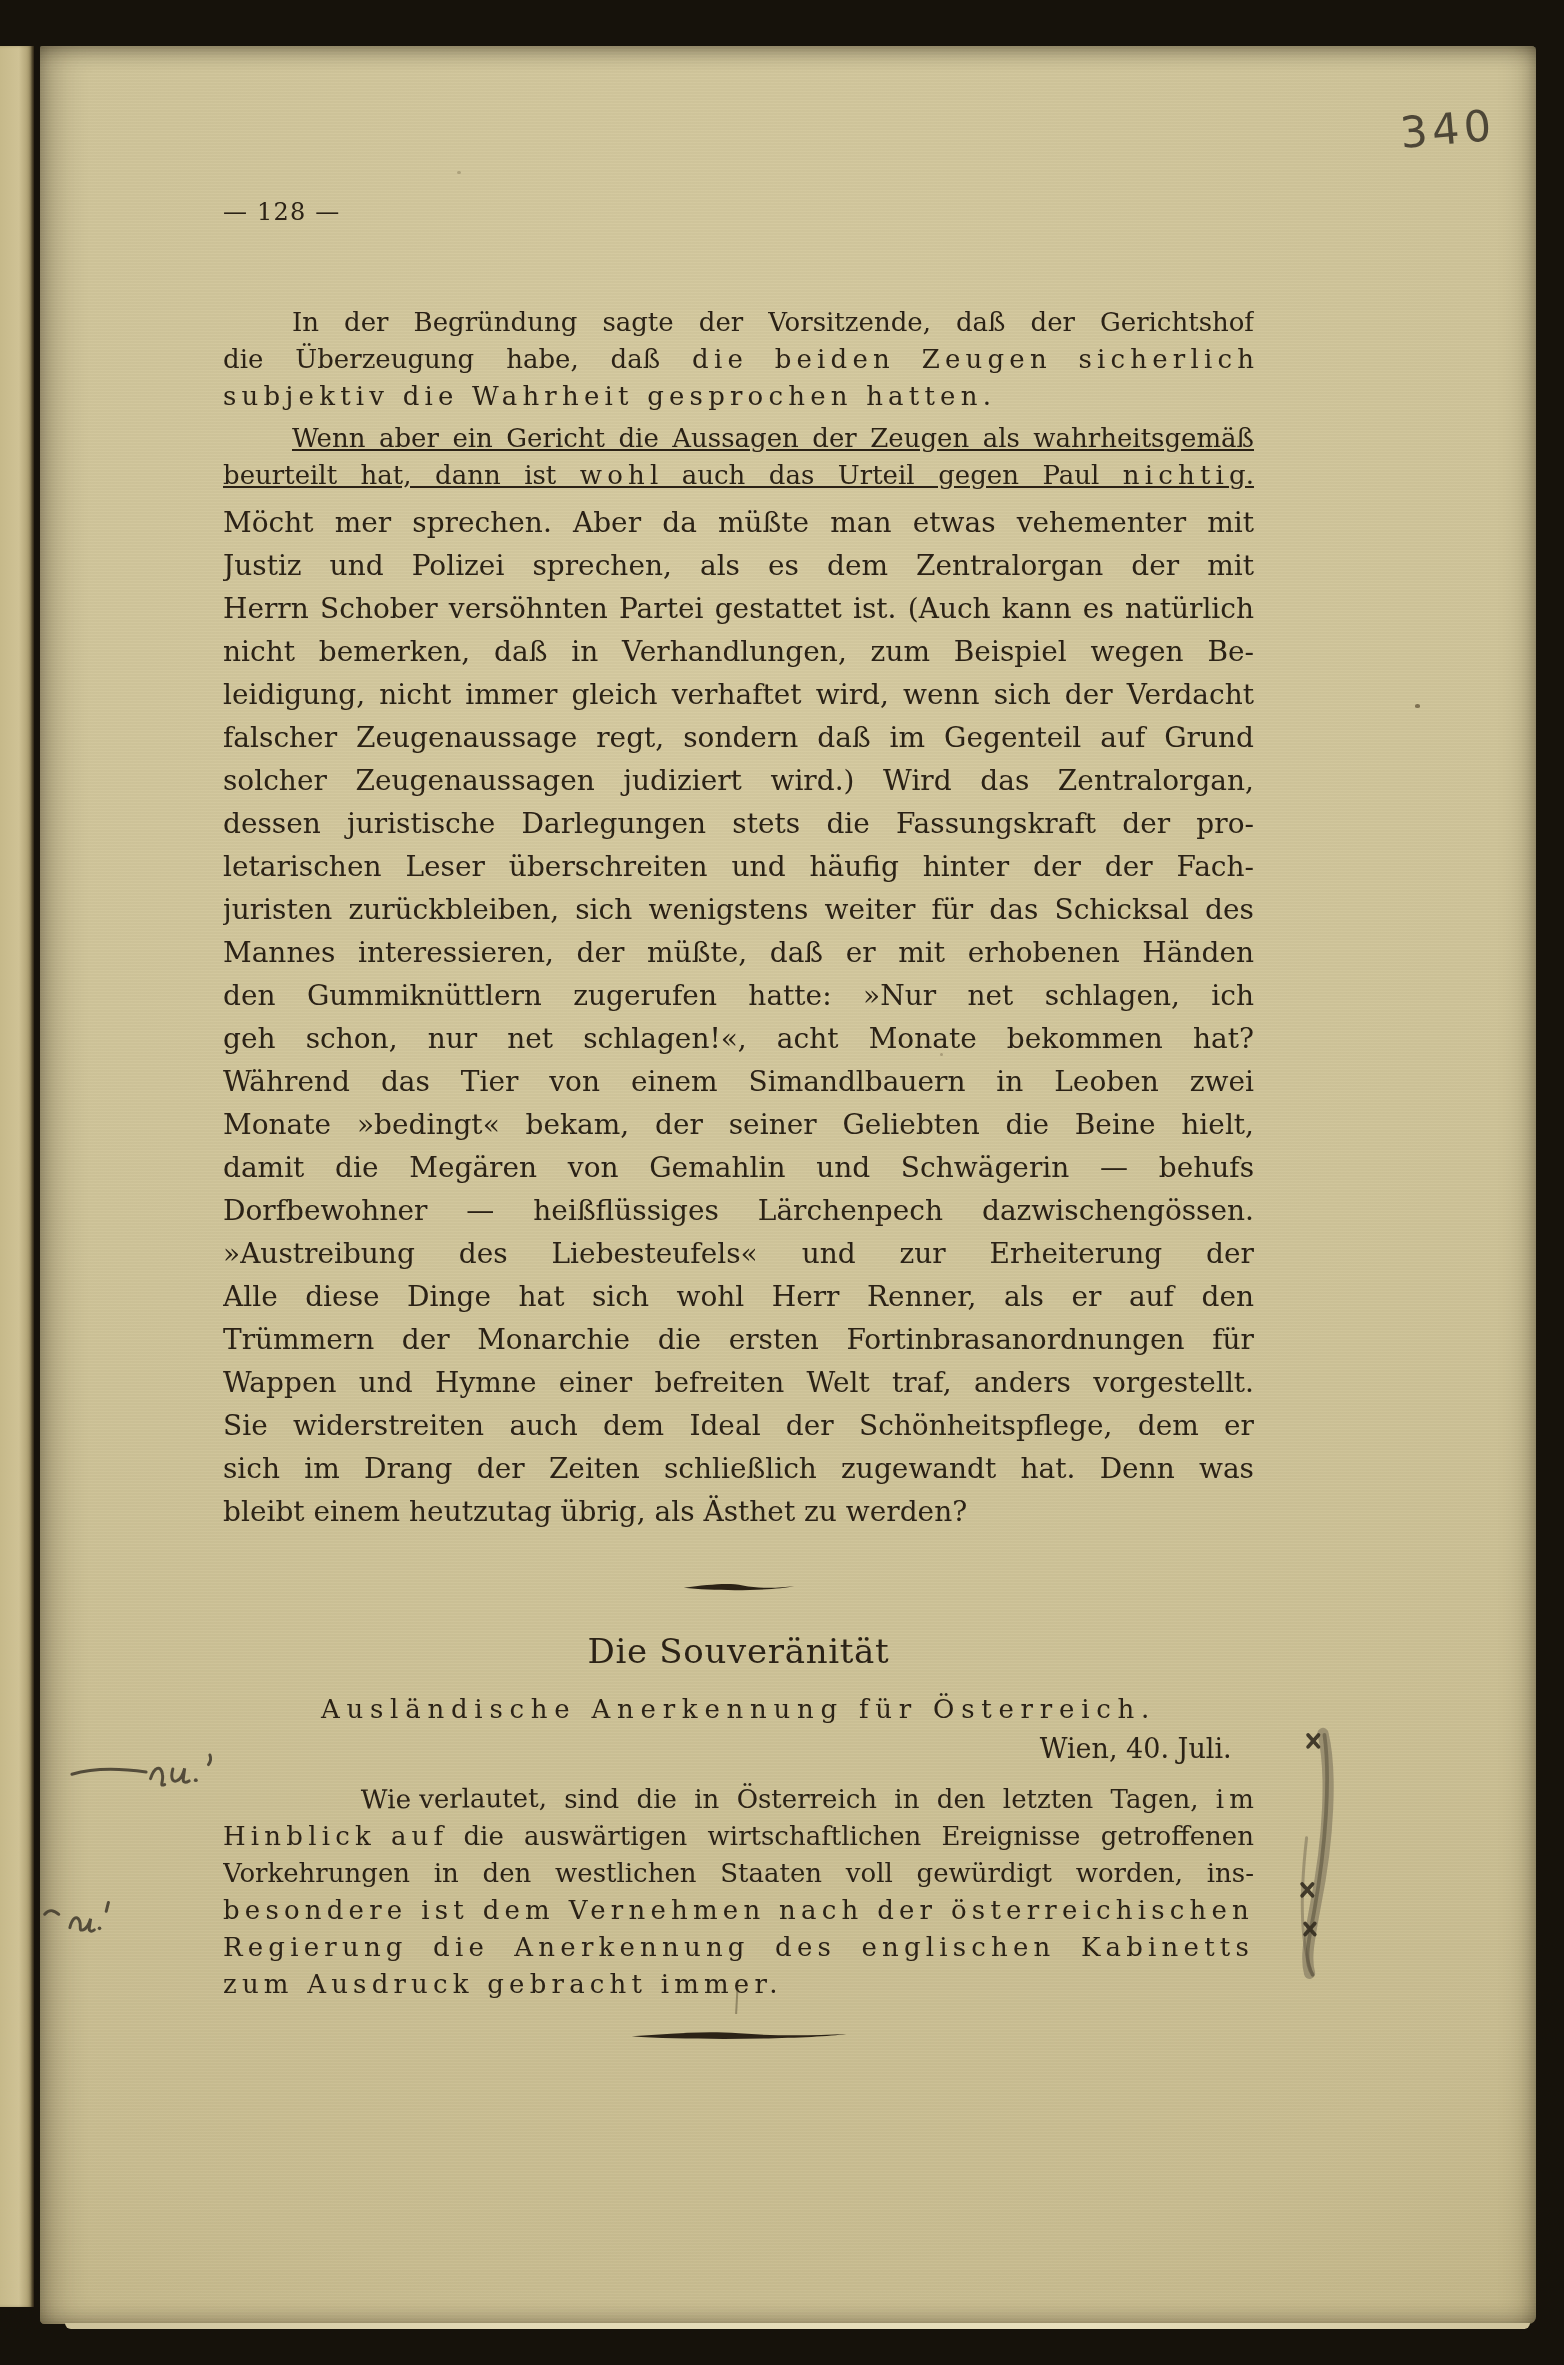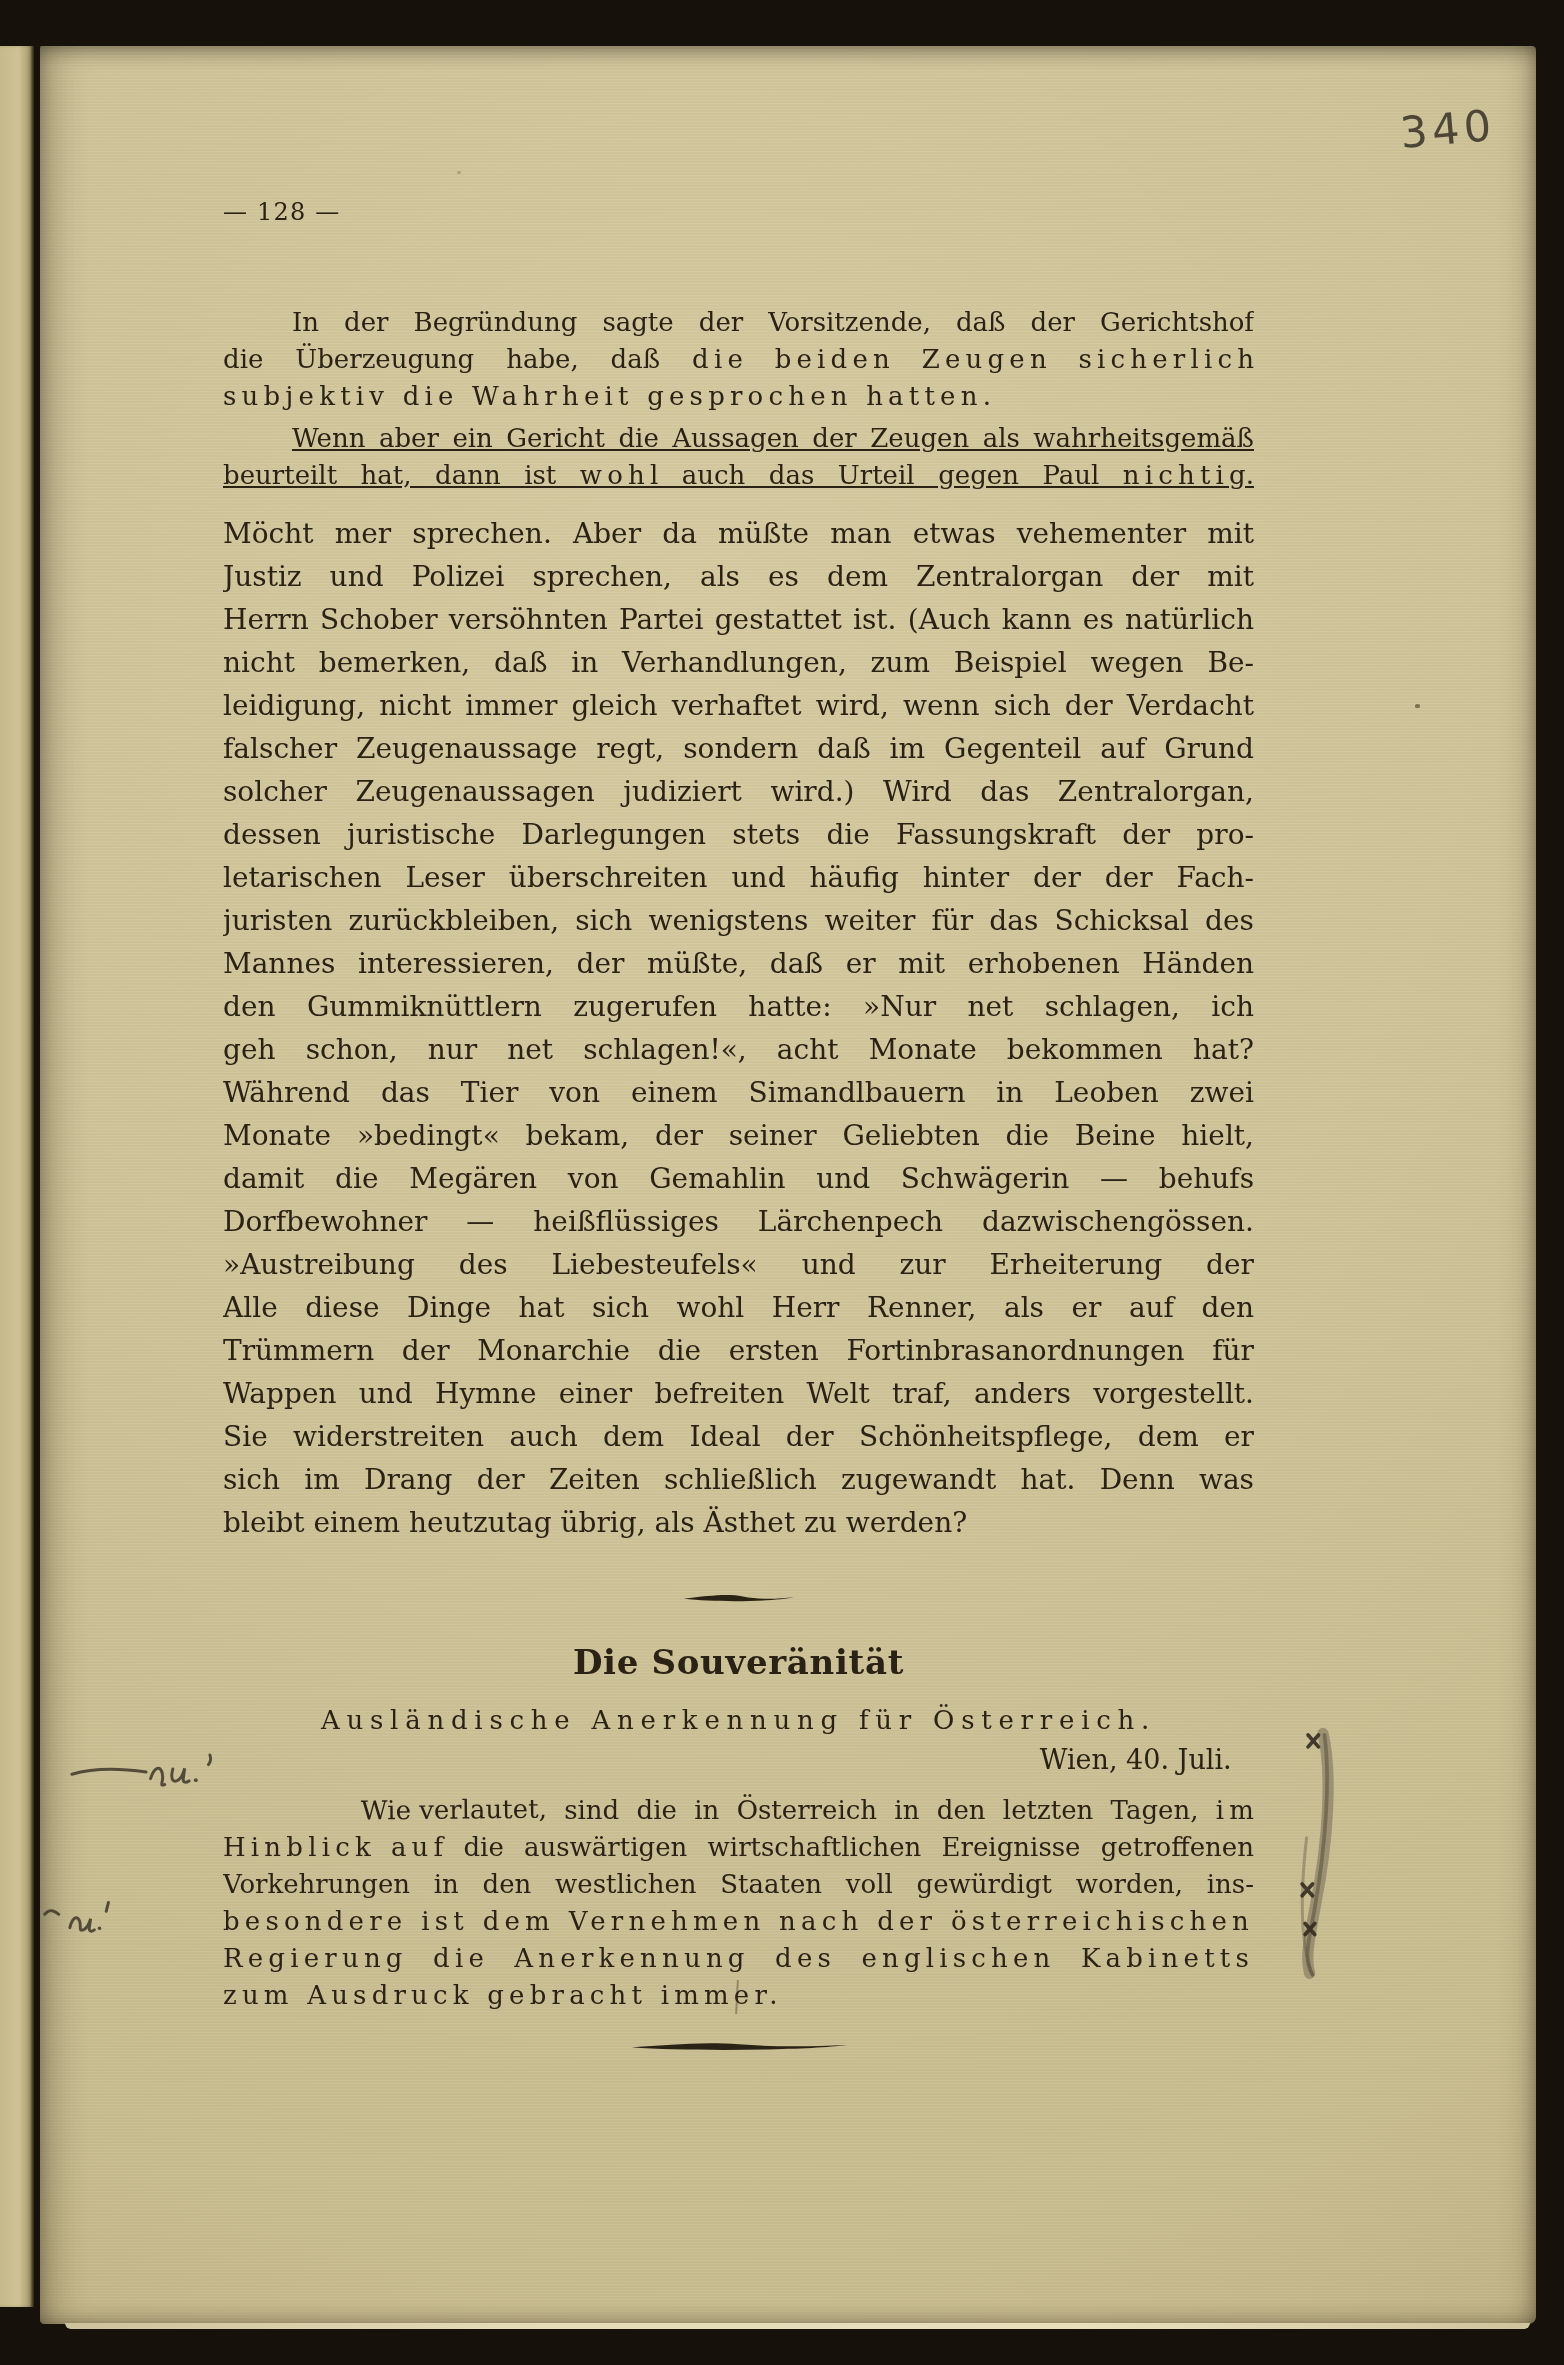--- a/index.html
+++ b/index.html
@@ -43,25 +43,25 @@
   .large .line{font-size:28px;line-height:43px;height:43px;}
   .jl{text-align:justify;text-align-last:justify;}
   .indent{text-indent:69px;}
   .sp{letter-spacing:.2em;}
   .pagenum{
     font-size:24px;line-height:40px;text-align:left;
     letter-spacing:.05em;margin:0 0 72px 0;color:#2b2216;
   }
   .quote{margin:0;}
   .quote2{margin-top:4.5px;text-decoration:underline;}
-  .commentary{margin-top:18px;}
+  .commentary{margin-top:7px;}
   .divider1{margin:48px auto 0 auto;display:block;}
   .divider2{margin:25px auto 0 auto;display:block;}
   .art-title{
-    margin-top:39px;font-size:34px;line-height:39px;font-weight:bold;
+    margin-top:39px;font-size:34px;line-height:39px;font-weight:normal;
     text-align:center;letter-spacing:.02em;
   }
   .art-sub{
     margin-top:21px;font-size:26px;line-height:34px;text-align:center;
     letter-spacing:.26em;
   }
   .dateline{
     margin-top:6px;font-size:27px;line-height:34px;text-align:right;
     padding-right:22.3px;
   }

